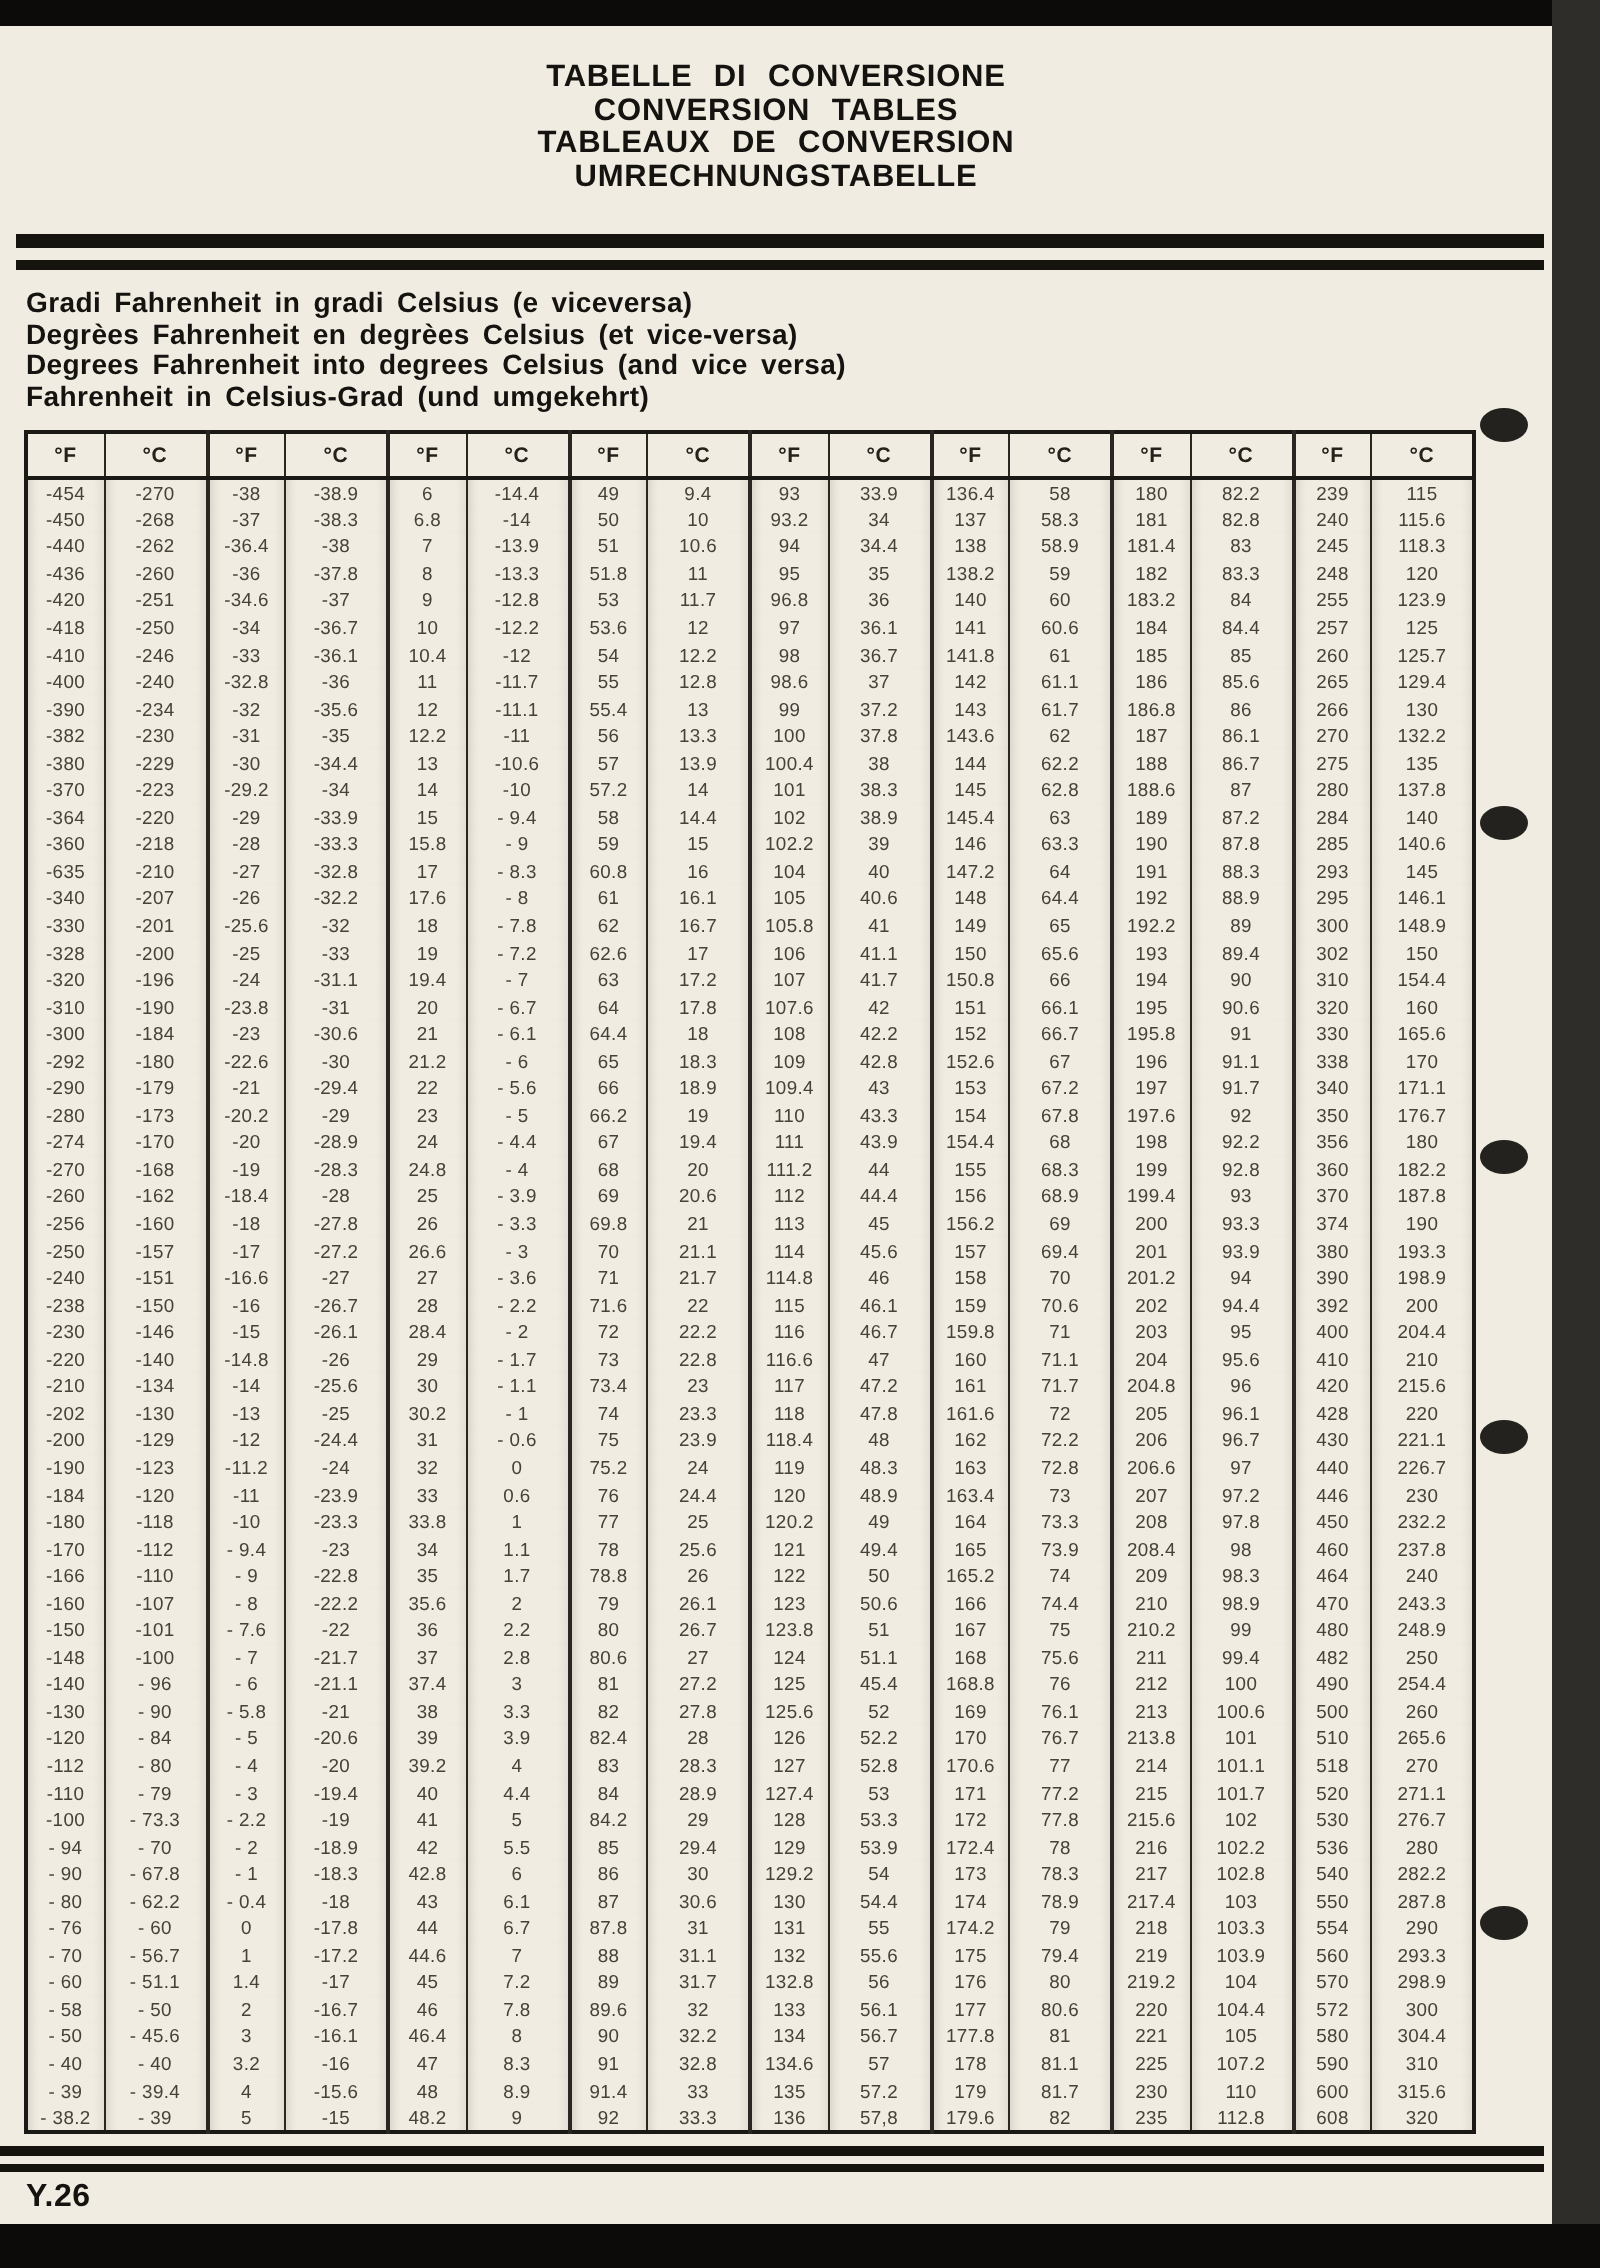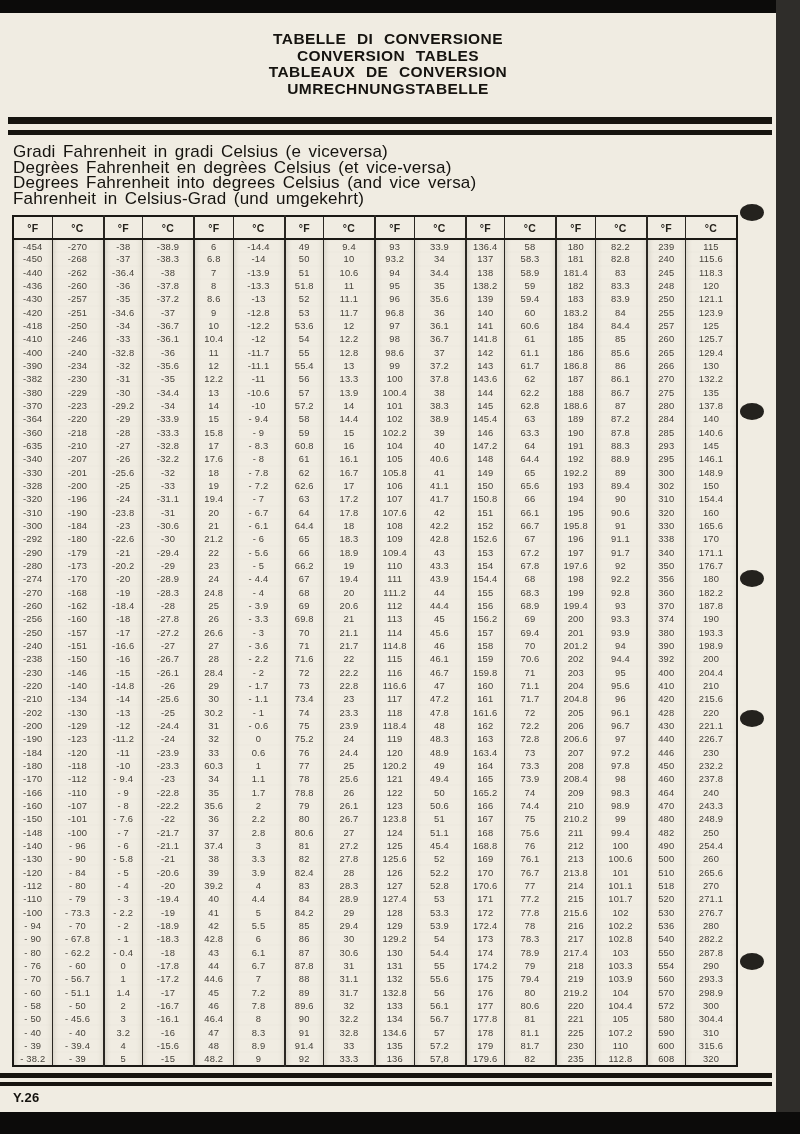--- a/index.html
+++ b/index.html
@@ -19,21 +19,21 @@
     letter-spacing:.4px;word-spacing:6px;
   }
   .rule{position:absolute;background:#16140f;}
   .rule-top-1{left:8px;top:117px;width:764px;height:7px;}
   .rule-top-2{left:8px;top:130px;width:764px;height:5px;}
   .rule-bottom-1{left:0;top:1073px;width:772px;height:5px;}
   .rule-bottom-2{left:0;top:1082px;width:772px;height:4px;}
 
   .subtitle-block{
     position:absolute;left:13px;top:144px;
-    color:#15130f;font-weight:400;font-size:17px;line-height:15.6px;
+    color:#15130f;font-weight:700;font-size:14px;line-height:15.6px;
     word-spacing:2.5px;letter-spacing:.2px;
   }
   .subtitle-block div{white-space:nowrap;}
 
   table.conv{
     position:absolute;left:12px;top:215px;width:724px;height:852px;
     border-collapse:collapse;table-layout:fixed;
     background:transparent;
   }
   table.conv th,table.conv td{
@@ -50,21 +50,21 @@
     font-size:10.5px;font-weight:700;color:#25221c;letter-spacing:.3px;
   }
   table.conv tbody tr{height:13.16px;}
   table.conv tbody td{
     font-size:9.4px;color:#46423a;letter-spacing:.2px;
     box-shadow:inset 5px 0 5px -4px rgba(74,66,50,.18), inset -5px 0 5px -4px rgba(74,66,50,.12);
   }
 
   .page-number{
     position:absolute;left:13px;top:1090px;
-    font-weight:700;font-size:13px;color:#15130f;letter-spacing:.3px;
+    font-weight:700;font-size:16px;color:#15130f;letter-spacing:.3px;
   }
   .punch-dot{
     position:absolute;width:24px;height:17px;border-radius:50%;
     background:#24221e;left:740px;
   }
   .dot-1{top:204px;} .dot-2{top:403px;} .dot-3{top:570px;} .dot-4{top:710px;} .dot-5{top:953px;}
 </style>
 </head>
 <body style="background: rgb(240, 236, 226);">
 
@@ -195,38 +195,20 @@
         <td class="pair">95</td>
         <td>35</td>
         <td class="pair">138.2</td>
         <td>59</td>
         <td class="pair">182</td>
         <td>83.3</td>
         <td class="pair">248</td>
         <td>120</td>
       </tr>
       <tr>
-        <td>-430</td>
-        <td>-257</td>
-        <td class="pair">-35</td>
-        <td>-37.2</td>
-        <td class="pair">8.6</td>
-        <td>-13</td>
-        <td class="pair">52</td>
-        <td>11.1</td>
-        <td class="pair">96</td>
-        <td>35.6</td>
-        <td class="pair">139</td>
-        <td>59.4</td>
-        <td class="pair">183</td>
-        <td>83.9</td>
-        <td class="pair">250</td>
-        <td>121.1</td>
-      </tr>
-      <tr>
         <td>-420</td>
         <td>-251</td>
         <td class="pair">-34.6</td>
         <td>-37</td>
         <td class="pair">9</td>
         <td>-12.8</td>
         <td class="pair">53</td>
         <td>11.7</td>
         <td class="pair">96.8</td>
         <td>36</td>
@@ -829,21 +811,21 @@
         <td class="pair">207</td>
         <td>97.2</td>
         <td class="pair">446</td>
         <td>230</td>
       </tr>
       <tr>
         <td>-180</td>
         <td>-118</td>
         <td class="pair">-10</td>
         <td>-23.3</td>
-        <td class="pair">60.3</td>
+        <td class="pair">33.8</td>
         <td>1</td>
         <td class="pair">77</td>
         <td>25</td>
         <td class="pair">120.2</td>
         <td>49</td>
         <td class="pair">164</td>
         <td>73.3</td>
         <td class="pair">208</td>
         <td>97.8</td>
         <td class="pair">450</td>

